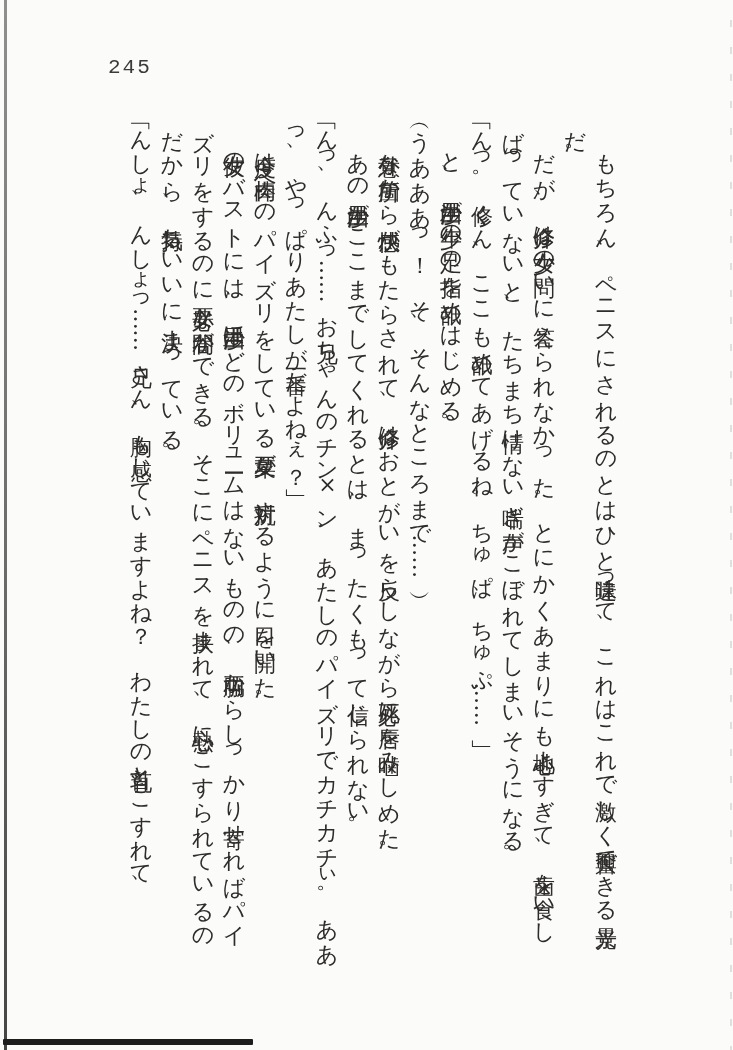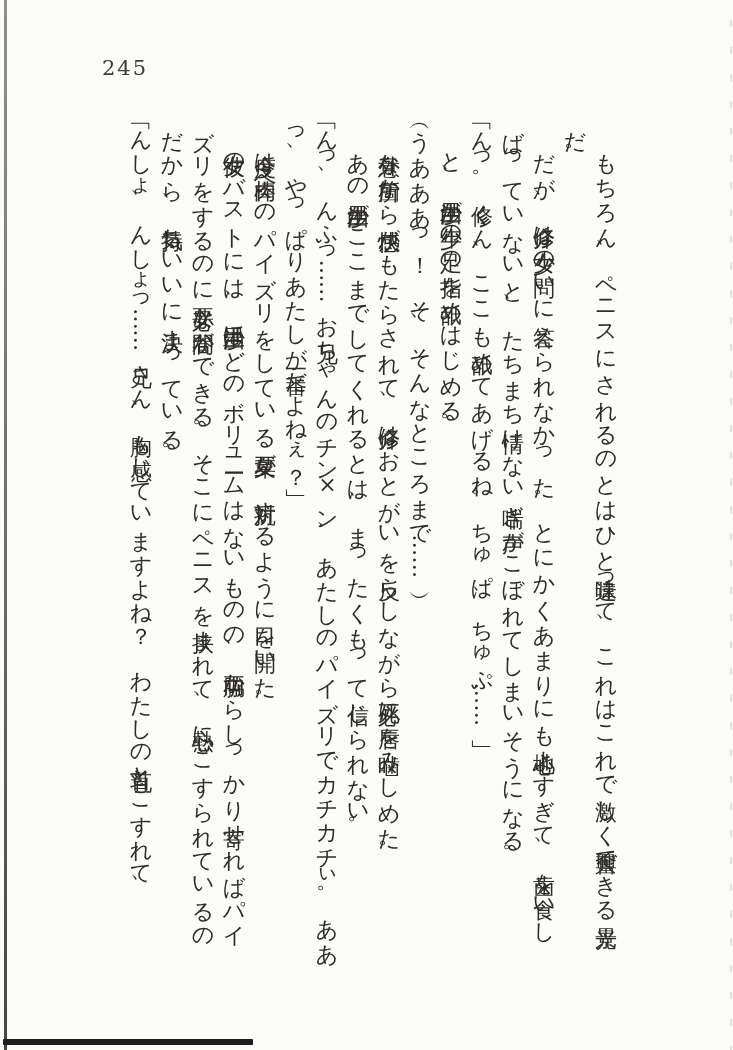--- a/index.html
+++ b/index.html
@@ -47,24 +47,25 @@
     background: repeating-linear-gradient(
       to bottom,
       transparent 0 20px,
       #d9d9d4 20px 27px
     );
     opacity: .8;
   }
   .page-number {
     position: absolute;
     top: 56px;
-    left: 102px;
+    left: 108px;
     font-size: 21px;
     letter-spacing: 2px;
     color: #3d3b39;
+    font-family: Liberation Mono, monospace;
   }
   .text-block {
     position: absolute;
     top: 116px;
     right: 111px;
     height: 840px;
     writing-mode: vertical-rl;
     font-size: 22px;
     line-height: 31px;
     color: #2e2c2a;

